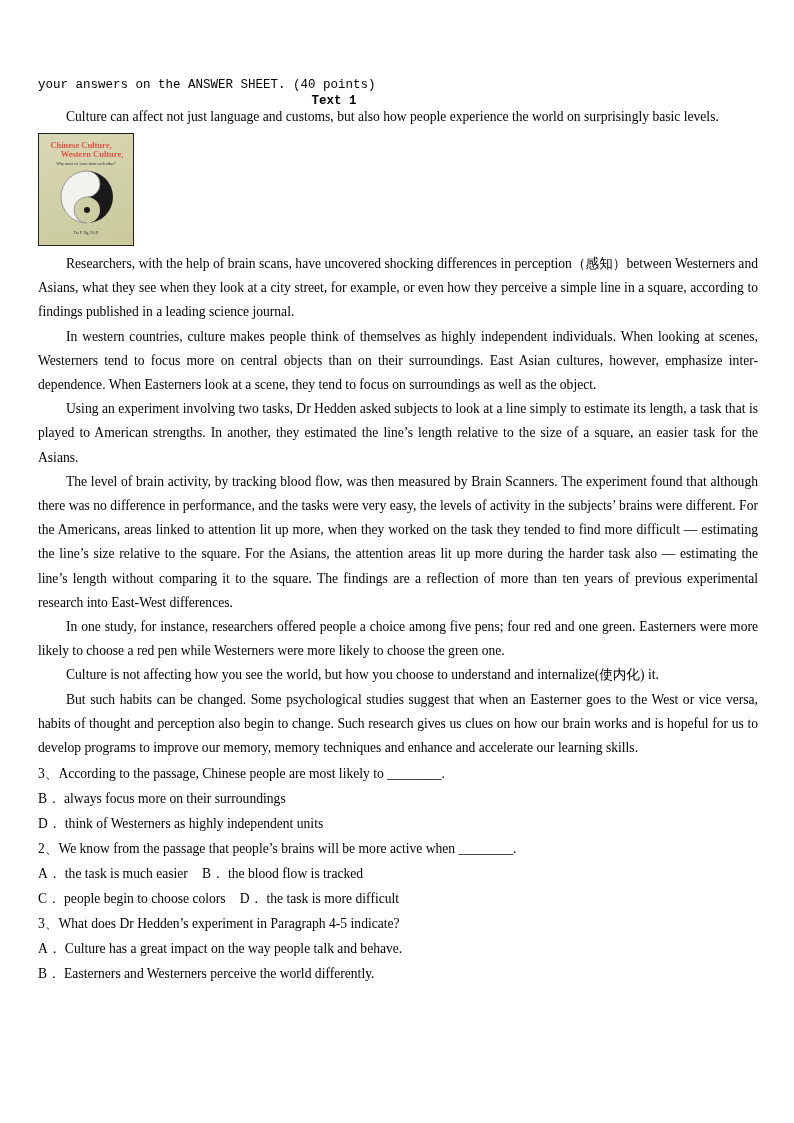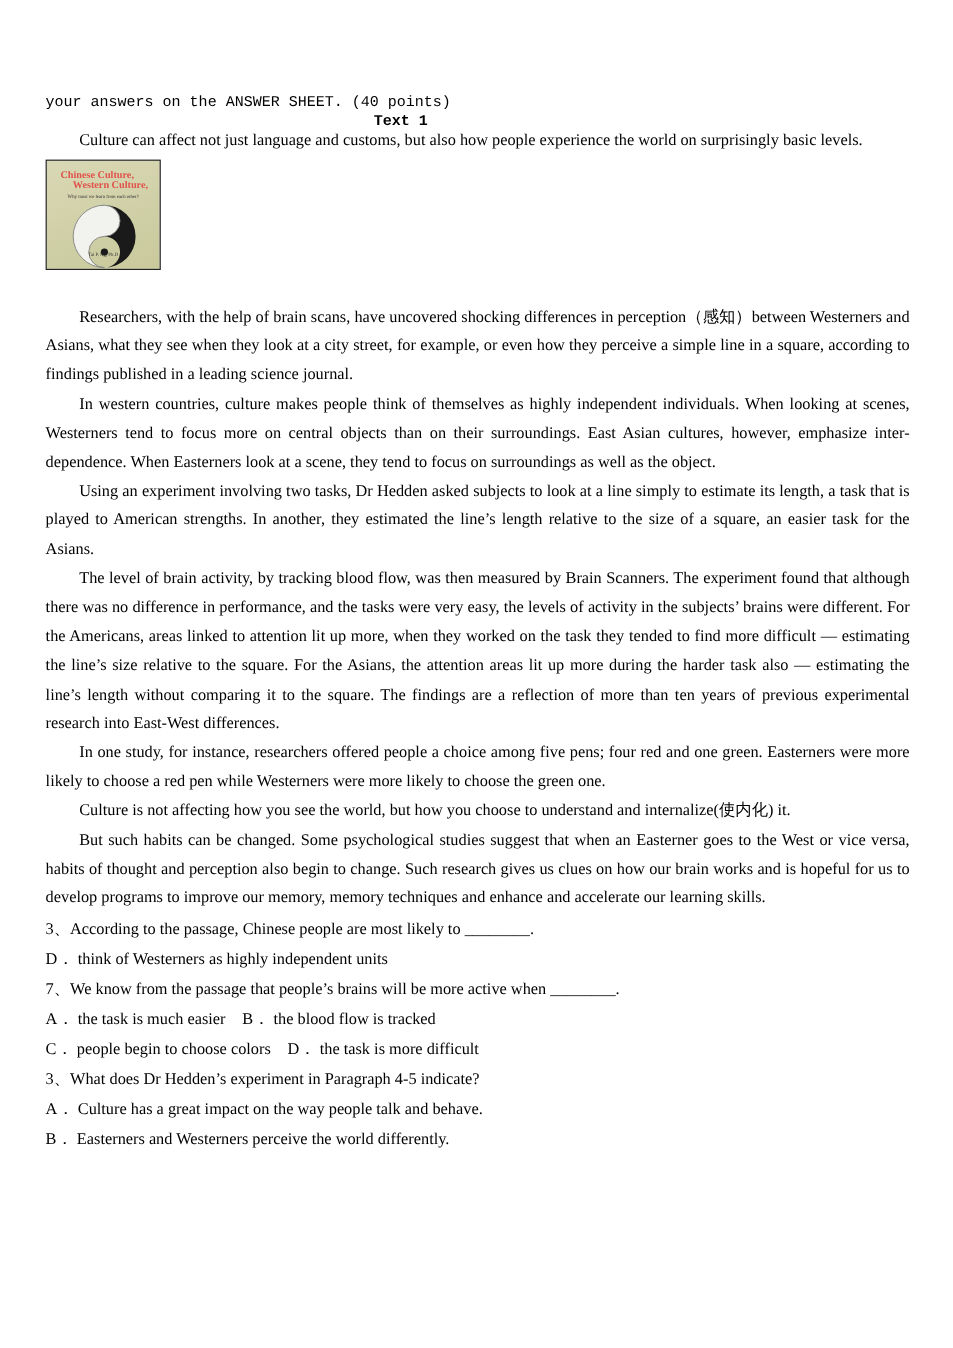--- a/index.html
+++ b/index.html
@@ -3,21 +3,21 @@
 <meta charset="utf-8">
 <style>
   html, body { margin: 0; padding: 0; background: #ffffff; }
   body { width: 794px; height: 1123px; position: relative; overflow: hidden; color: #000; }
   .page { position: absolute; left: 0; top: 0; width: 794px; height: 1123px; }
   .mono { font-family: "Liberation Mono", "DejaVu Sans Mono", monospace; font-size: 12.5px; }
   .serif { font-family: "Liberation Serif", "DejaVu Serif", serif; font-size: 13.6px; }
   .line-top { position: absolute; left: 38px; top: 78px; white-space: nowrap; }
   .text-title { position: absolute; left: 0; width: 668px; top: 94px; text-align: center; font-weight: bold; }
   .intro { position: absolute; left: 66px; top: 109px; white-space: nowrap; }
-  .cover { position: absolute; left: 38px; top: 133px; width: 96px; height: 92px; border: 1px solid #222; background: linear-gradient(160deg, #d9d8b5 0%, #cfcfa6 60%, #c9c99c 100%); overflow: hidden; box-sizing: border-box; }
+  .cover { position: absolute; left: 38px; top: 133px; width: 96px; height: 113px; border: 1px solid #222; background: linear-gradient(160deg, #d9d8b5 0%, #cfcfa6 60%, #c9c99c 100%); overflow: hidden; box-sizing: border-box; }
   .cover .ct { position: absolute; left: 0; right: 0; text-align: center; color: #e0524a; font-family: "Liberation Serif", serif; font-weight: bold; font-size: 8.5px; line-height: 9px; }
   .cover .ct1 { top: 7px; left: -10px; }
   .cover .ct2 { top: 16px; left: 12px; }
   .cover .sub { position: absolute; top: 27px; left: 0; right: 0; text-align: center; font-family: "Liberation Serif", serif; font-size: 4px; color: #333; }
   .cover .author { position: absolute; bottom: 10px; left: 0; right: 0; text-align: center; font-family: "Liberation Serif", serif; font-size: 4px; color: #333; }
   .cover svg { position: absolute; left: 18px; top: 33px; }
   .body-text { position: absolute; left: 38px; width: 720px; top: 252px; line-height: 24.2px; }
   .body-text p { margin: 0; text-indent: 28px; text-align: justify; }
   .questions { position: absolute; left: 38px; top: 761px; line-height: 25px; }
   .questions div { white-space: nowrap; }
@@ -50,23 +50,24 @@
     <p>In western countries, culture makes people think of themselves as highly independent individuals. When looking at scenes, Westerners tend to focus more on central objects than on their surroundings. East Asian cultures, however, emphasize inter-dependence. When Easterners look at a scene, they tend to focus on surroundings as well as the object.</p>
     <p>Using an experiment involving two tasks, Dr Hedden asked subjects to look at a line simply to estimate its length, a task that is played to American strengths. In another, they estimated the line’s length relative to the size of a square, an easier task for the Asians.</p>
     <p>The level of brain activity, by tracking blood flow, was then measured by Brain Scanners. The experiment found that although there was no difference in performance, and the tasks were very easy, the levels of activity in the subjects’ brains were different. For the Americans, areas linked to attention lit up more, when they worked on the task they tended to find more difficult — estimating the line’s size relative to the square. For the Asians, the attention areas lit up more during the harder task also — estimating the line’s length without comparing it to the square. The findings are a reflection of more than ten years of previous experimental research into East-West differences.</p>
     <p>In one study, for instance, researchers offered people a choice among five pens; four red and one green. Easterners were more likely to choose a red pen while Westerners were more likely to choose the green one.</p>
     <p>Culture is not affecting how you see the world, but how you choose to understand and internalize(使内化) it.</p>
     <p>But such habits can be changed. Some psychological studies suggest that when an Easterner goes to the West or vice versa, habits of thought and perception also begin to change. Such research gives us clues on how our brain works and is hopeful for us to develop programs to improve our memory, memory techniques and enhance and accelerate our learning skills.</p>
   </div>
 
   <div class="questions serif">
     <div>3、According to the passage, Chinese people are most likely to ________.</div>
+    <div>B． always focus more on their surroundings</div>
     <div>D． think of Westerners as highly independent units</div>
 
-    <div>7、We know from the passage that people’s brains will be more active when ________.</div>
+    <div>2、We know from the passage that people’s brains will be more active when ________.</div>
     <div>
       <span>A． the task is much easier</span><span class="opt-gap"></span><span>B． the blood flow is tracked</span>
     </div>
     <div>
       <span>C． people begin to choose colors</span><span class="opt-gap"></span><span>D． the task is more difficult</span>
     </div>
 
     <div>3、What does Dr Hedden’s experiment in Paragraph 4-5 indicate?</div>
     <div>A． Culture has a great impact on the way people talk and behave.</div>
     <div>B． Easterners and Westerners perceive the world differently.</div>

